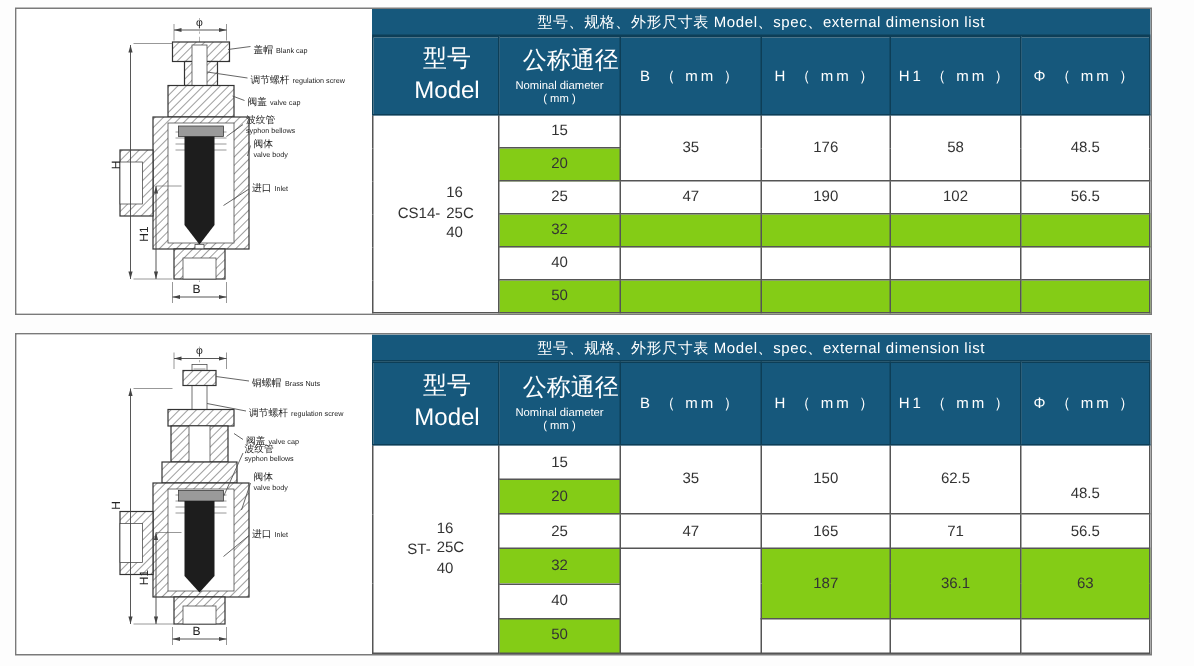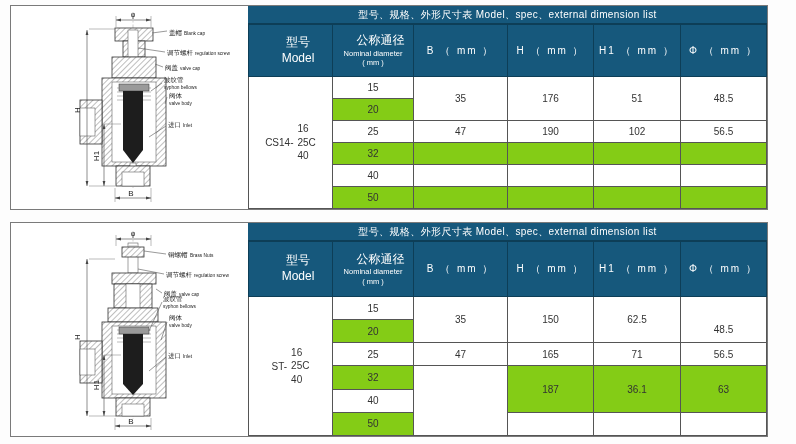--- a/index.html
+++ b/index.html
@@ -29,21 +29,21 @@
   #panel-top table.spec-table{height:185px;}
   #panel-bottom table.spec-table{height:195px;}
   #panel-top thead tr{height:52px;}
   #panel-bottom thead tr{height:55px;}
 
   .spec-table th{
     background:#16587c;color:#fff;border:1px solid #0d3e57;
     font-weight:normal;font-size:10px;padding:0;text-align:center;vertical-align:middle;
   }
   .spec-table th .th-en{font-size:7.5px;line-height:1.25;}
-  .spec-table th .th-zh{font-size:12px;line-height:1.3;margin-left:15px;}
+  .spec-table th .th-zh{font-size:16px;line-height:1.3;margin-left:15px;}
   .spec-table th.sp{letter-spacing:2px;}
 
   .spec-table td{
     border:1px solid #555;font-size:10px;text-align:center;vertical-align:middle;
     padding:0;background:#fff;
   }
   .spec-table td.a{background:#84cc16;}
   .spec-table td.w{background:#fff;}
   .spec-table td.low{vertical-align:bottom;padding-bottom:7px;}
 
@@ -194,21 +194,21 @@
               <span class="model-sizes">
                 <span>16</span>
                 <span>25C</span>
                 <span>40</span>
               </span>
             </div>
           </td>
           <td class="w">15</td>
           <td class="w" rowspan="2">35</td>
           <td class="w" rowspan="2">176</td>
-          <td class="w" rowspan="2">51</td>
+          <td class="w" rowspan="2">58</td>
           <td class="w" rowspan="2">48.5</td>
         </tr>
         <tr>
           <td class="a">20</td>
         </tr>
         <tr>
           <td class="w">25</td>
           <td class="w">47</td>
           <td class="w">190</td>
           <td class="w">102</td>

